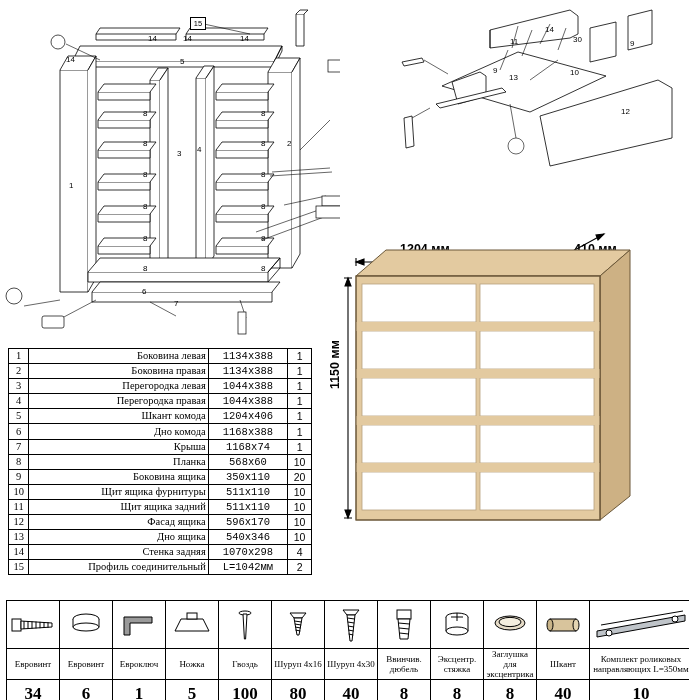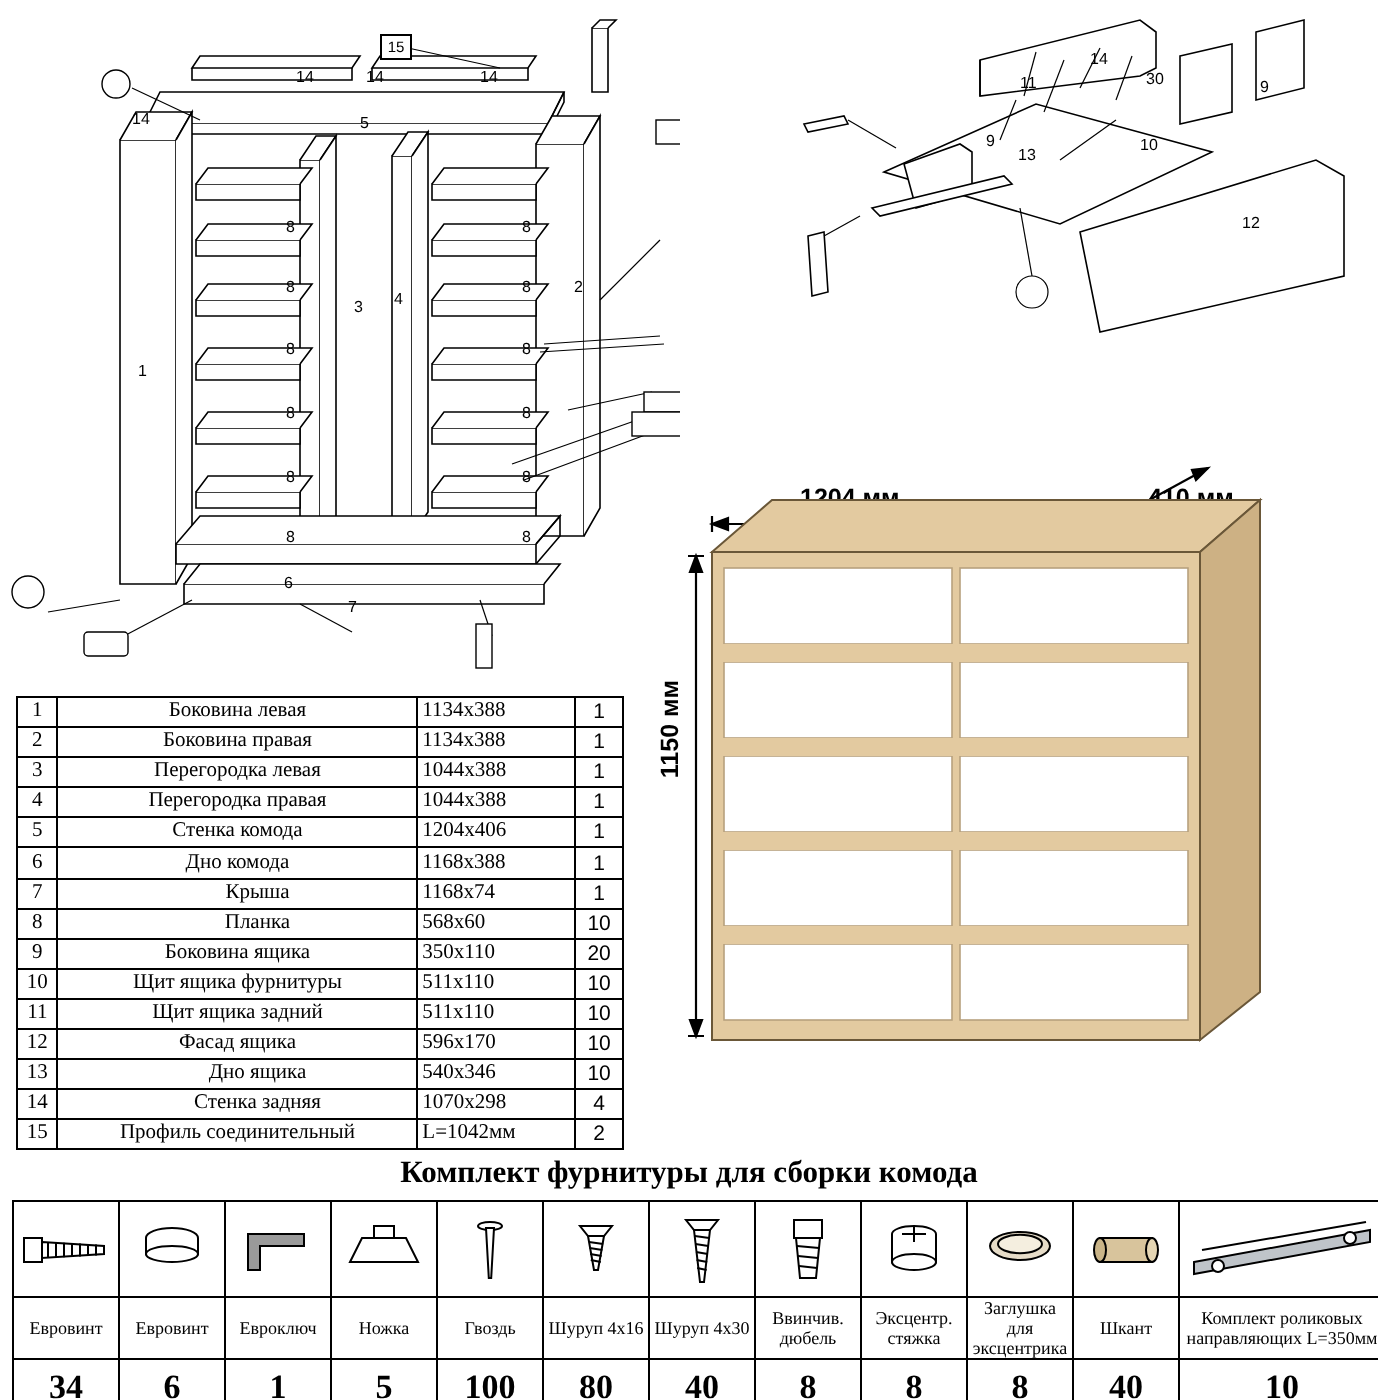--- a/index.html
+++ b/index.html
@@ -10,22 +10,22 @@
   .abs{position:absolute;}
   .lbl{font-family:"Liberation Sans",sans-serif;font-size:8px;line-height:1;}
   .num-box{border:1px solid #000;background:#fff;font-family:"Liberation Sans",sans-serif;font-size:7.5px;
            display:flex;align-items:center;justify-content:center;}
   svg{display:block;}
 
   
   .parts-table{position:absolute;left:8px;top:348px;width:304px;border-collapse:collapse;}
   .parts-table td{border:1px solid #000;font-size:10.5px;padding:0 2px;height:14.1px;line-height:12px;}
   .pt-num{width:16px;text-align:center;}
-  .pt-name{width:170px;text-align:center;font-family:Liberation Serif, serif;}
-  .pt-dim{width:78px;font-family:Liberation Serif, serif;font-size:10px;margin-top:28px;}
+  .pt-name{width:170px;text-align:right;font-family:Liberation Serif, serif;}
+  .pt-dim{width:78px;text-align:center;font-family:Liberation Mono, monospace;font-size:10px;margin-top:28px;}
   .pt-qty{width:20px;text-align:center;font-family:"Liberation Sans",sans-serif;font-size:10px;}
   .pt-name.indent{padding-left:22px;}
 
   
   .hw-title{position:absolute;left:0;top:578px;width:689px;text-align:center;font-size:15.5px;font-weight:bold;}
   .hw-table{position:absolute;left:6px;top:600px;width:677px;border-collapse:collapse;}
   .hw-table td{border:1px solid #000;text-align:center;vertical-align:middle;}
   .hw-ico{height:45px;}
   .hw-name{height:26px;font-size:9px;line-height:10px;font-family:"Liberation Serif",serif;padding:0 1px;}
   .hw-qty{height:26px;font-size:17px;font-weight:bold;font-family:"Liberation Serif",serif;}
@@ -293,21 +293,21 @@
           <td class="pt-qty">1</td>
         </tr>
         <tr>
           <td class="pt-num">4</td>
           <td class="pt-name">Перегородка правая</td>
           <td class="pt-dim">1044х388</td>
           <td class="pt-qty">1</td>
         </tr>
         <tr>
           <td class="pt-num">5</td>
-          <td class="pt-name">Стенка комода</td>
+          <td class="pt-name">Шкант комода</td>
           <td class="pt-dim">1204х406</td>
           <td class="pt-qty">1</td>
         </tr>
         <tr>
           <td class="pt-num">6</td>
           <td class="pt-name">Дно комода</td>
           <td class="pt-dim">1168х388</td>
           <td class="pt-qty">1</td>
         </tr>
         <tr>
@@ -360,21 +360,20 @@
         </tr>
         <tr>
           <td class="pt-num">15</td>
           <td class="pt-name">Профиль соединительный</td>
           <td class="pt-dim">L=1042мм</td>
           <td class="pt-qty">2</td>
         </tr>
       </tbody>
   </table>
 
-  <div class="hw-title">Комплект фурнитуры для сборки комода</div>
   <table class="hw-table">
     <tbody>
       <tr id="hw-icons">
           <td class="hw-ico">
             <svg width="50" height="40" viewBox="0 0 50 40">
               <g stroke="#000" stroke-width="1" fill="#fff">
                 <rect x="4" y="14" width="9" height="12"></rect>
                 <path d="M13 16 L44 18 L44 22 L13 24 Z"></path>
                 <path d="M16 16 L16 24 M20 16.2 L20 23.8 M24 16.4 L24 23.6 M28 16.6 L28 23.4 M32 16.8 L32 23.2 M36 17 L36 23 M40 17.2 L40 22.8"></path>
               </g>

